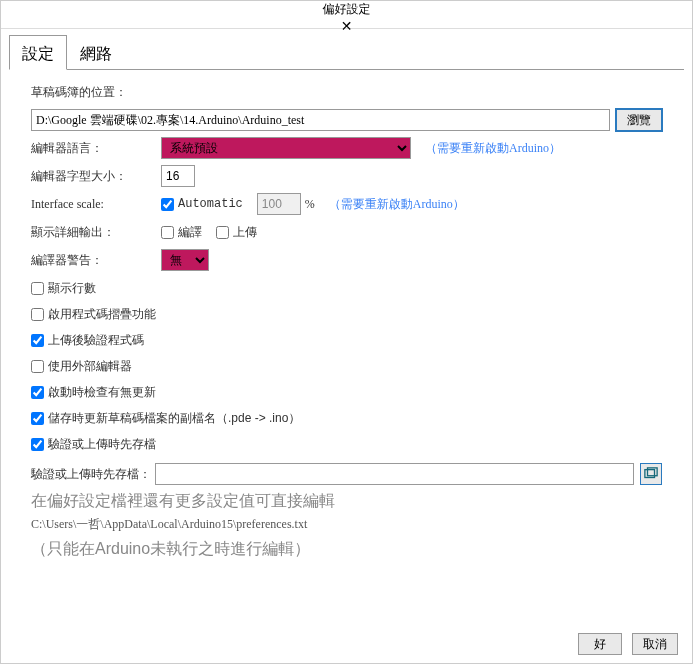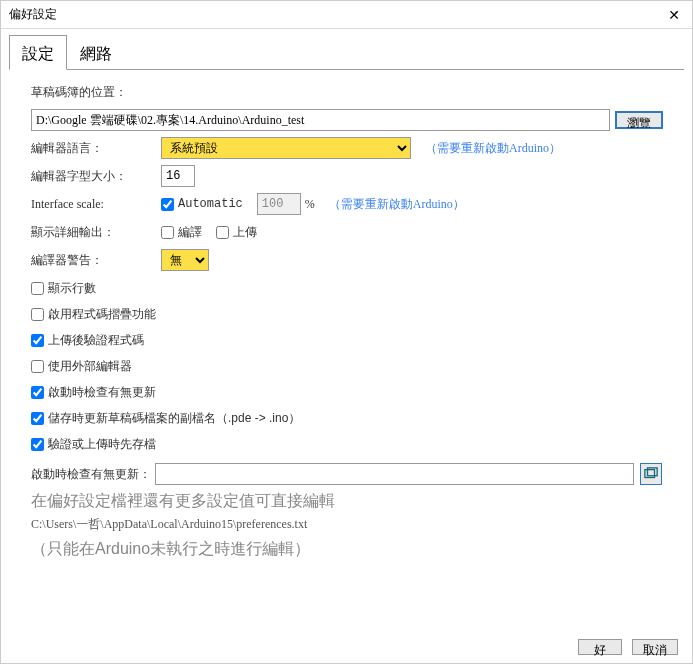--- a/index.html
+++ b/index.html
@@ -1,32 +1,32 @@
 <!DOCTYPE html>
 <html><head>
 <meta charset="utf-8">
 <style>
 * { box-sizing: border-box; margin: 0; padding: 0; }
 body { font-family: "Microsoft JhengHei", "PMingLiU", sans-serif; font-size: 12px; background: #fff; width: 693px; height: 664px; overflow: hidden; }
 .window { border: 1px solid #ccc; height: 664px; display: flex; flex-direction: column; }
-.titlebar { display: flex; justify-content: space-between; align-items: center; height: 28px; padding: 0 8px 0 8px; border-bottom: 1px solid #ddd; }
+.titlebar { display: flex; justify-content: space-between; align-items: center; height: 28px; padding: 0 8px 0 8px; border-bottom: 1px solid #ddd; flex-direction: column; }
 .titlebar .title { font-size: 12px; }
 .titlebar .close { font-size: 14px; cursor: pointer; padding: 0 4px; }
 .tabs { display: flex; padding: 6px 8px 0 8px; }
 .tab { padding: 8px 12px 4px 12px; border: 1px solid transparent; cursor: pointer; font-size: 16px; }
 .tab.active { border: 1px solid #999; border-bottom: 1px solid #fff; background: #fff; position: relative; z-index: 2; }
 .tab-underline { border-bottom: 1px solid #999; margin: 0 8px; position: relative; top: -1px; }
 .content { padding: 10px 30px; flex: 1; overflow: auto; color: #333; }
 .row { display: flex; align-items: center; margin-bottom: 6px; min-height: 22px; }
 .row > label.lbl { width: 130px; flex-shrink: 0; }
-.text-input { border: 1px solid #999; padding: 2px 4px; font-size: 12px; height: 22px; font-family: Liberation Mono, monospace; }
+.text-input { border: 1px solid #999; padding: 2px 4px; font-size: 12px; height: 22px; font-family: Liberation Sans, sans-serif; }
 .path-input { flex: 1; font-family: serif; }
-.btn { border: 1px solid #999; background: #e9e9e9; padding: 2px 10px; height: 16px; cursor: pointer; font-family: inherit; font-size: 12px; margin-left: 6px; }
+.btn { border: 1px solid #999; background: #e9e9e9; padding: 2px 10px; height: 22px; cursor: pointer; font-family: inherit; font-size: 12px; margin-left: 6px; }
 .btn.hl { border: 1px solid #2a7abf; outline: 1px solid #2a7abf; }
-select { border: 1px solid #999; padding: 1px 4px; height: 22px; font-size: 12px; font-family: inherit; background: #fde047; }
+select { border: 1px solid #999; padding: 1px 4px; height: 22px; font-size: 12px; font-family: inherit; background: #be185d; }
 .sel-lang { width: 250px; }
 .sel-warn { width: 48px; }
 .hint { margin-left: 14px; color: #3b82f6; font-family: serif; text-align: right; }
 .font-input { width: 34px; }
 .scale-input { width: 44px; background: #f0f0f0; color: #888; }
 .cb { margin-right: 4px; width: 13px; height: 13px; vertical-align: middle; }
 .cb-lbl { margin-right: 14px; display: inline-flex; align-items: center; }
 .checks { margin-top: 4px; }
 .checks .row { margin-bottom: 4px; }
 .url-input { flex: 1; margin-left: 4px; }
@@ -144,21 +144,21 @@
         </div>
       <div class="row">
           <span class="cb-lbl">
             <input type="checkbox" class="cb" checked="" style="">
             <span>驗證或上傳時先存檔</span>
           </span>
         </div>
     </div>
 
     <div class="row" style="margin-top:8px">
-      <label>啟動時檢查有無更新：</label>
+      <label>驗證或上傳時先存檔：</label>
       <input type="text" class="text-input url-input" value="" style="">
       <span class="iconbtn">
         <svg viewBox="0 0 16 16">
             <rect x="1" y="3" width="11" height="9" fill="none" stroke="#16697a" stroke-width="1.5"></rect>
             <rect x="4" y="1" width="11" height="9" fill="none" stroke="#16697a" stroke-width="1.5"></rect>
           </svg>
       </span>
     </div>
 
     <div class="note">在偏好設定檔裡還有更多設定值可直接編輯</div>

